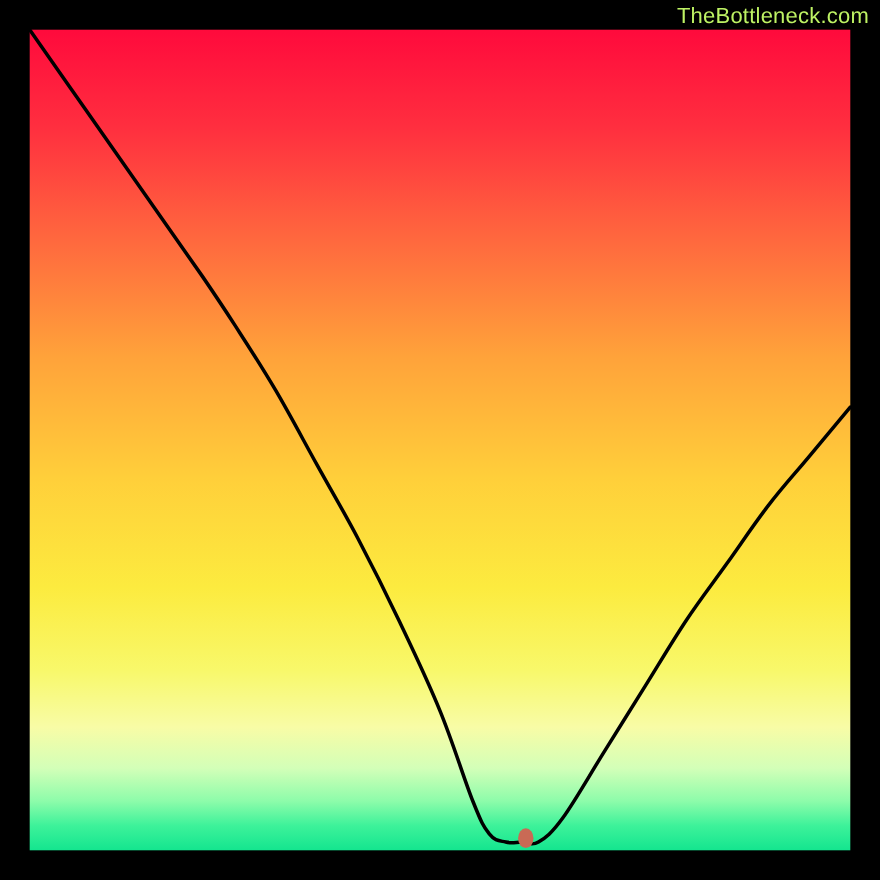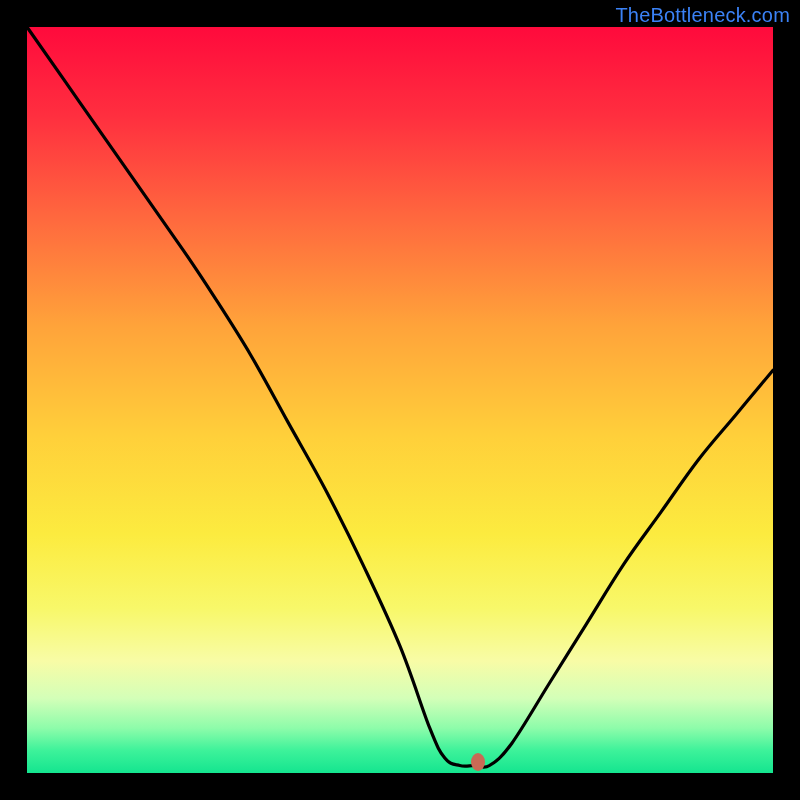--- a/index.html
+++ b/index.html
@@ -29,21 +29,21 @@
       #d3ffb8 90%,
       #8dfcaa 94%,
       #3df29a 97%,
       #14e58f 100%
     );
   }
   .watermark {
     position: absolute;
     top: 4px;
     right: 10px;
-    color: #3b82f6;
+    color: #bef264;
     font-size: 20px;
     font-weight: 500;
     letter-spacing: 0.2px;
     user-select: none;
   }
   svg.curve {
     position: absolute;
     left: 0;
     top: 0;
     width: 746px;

